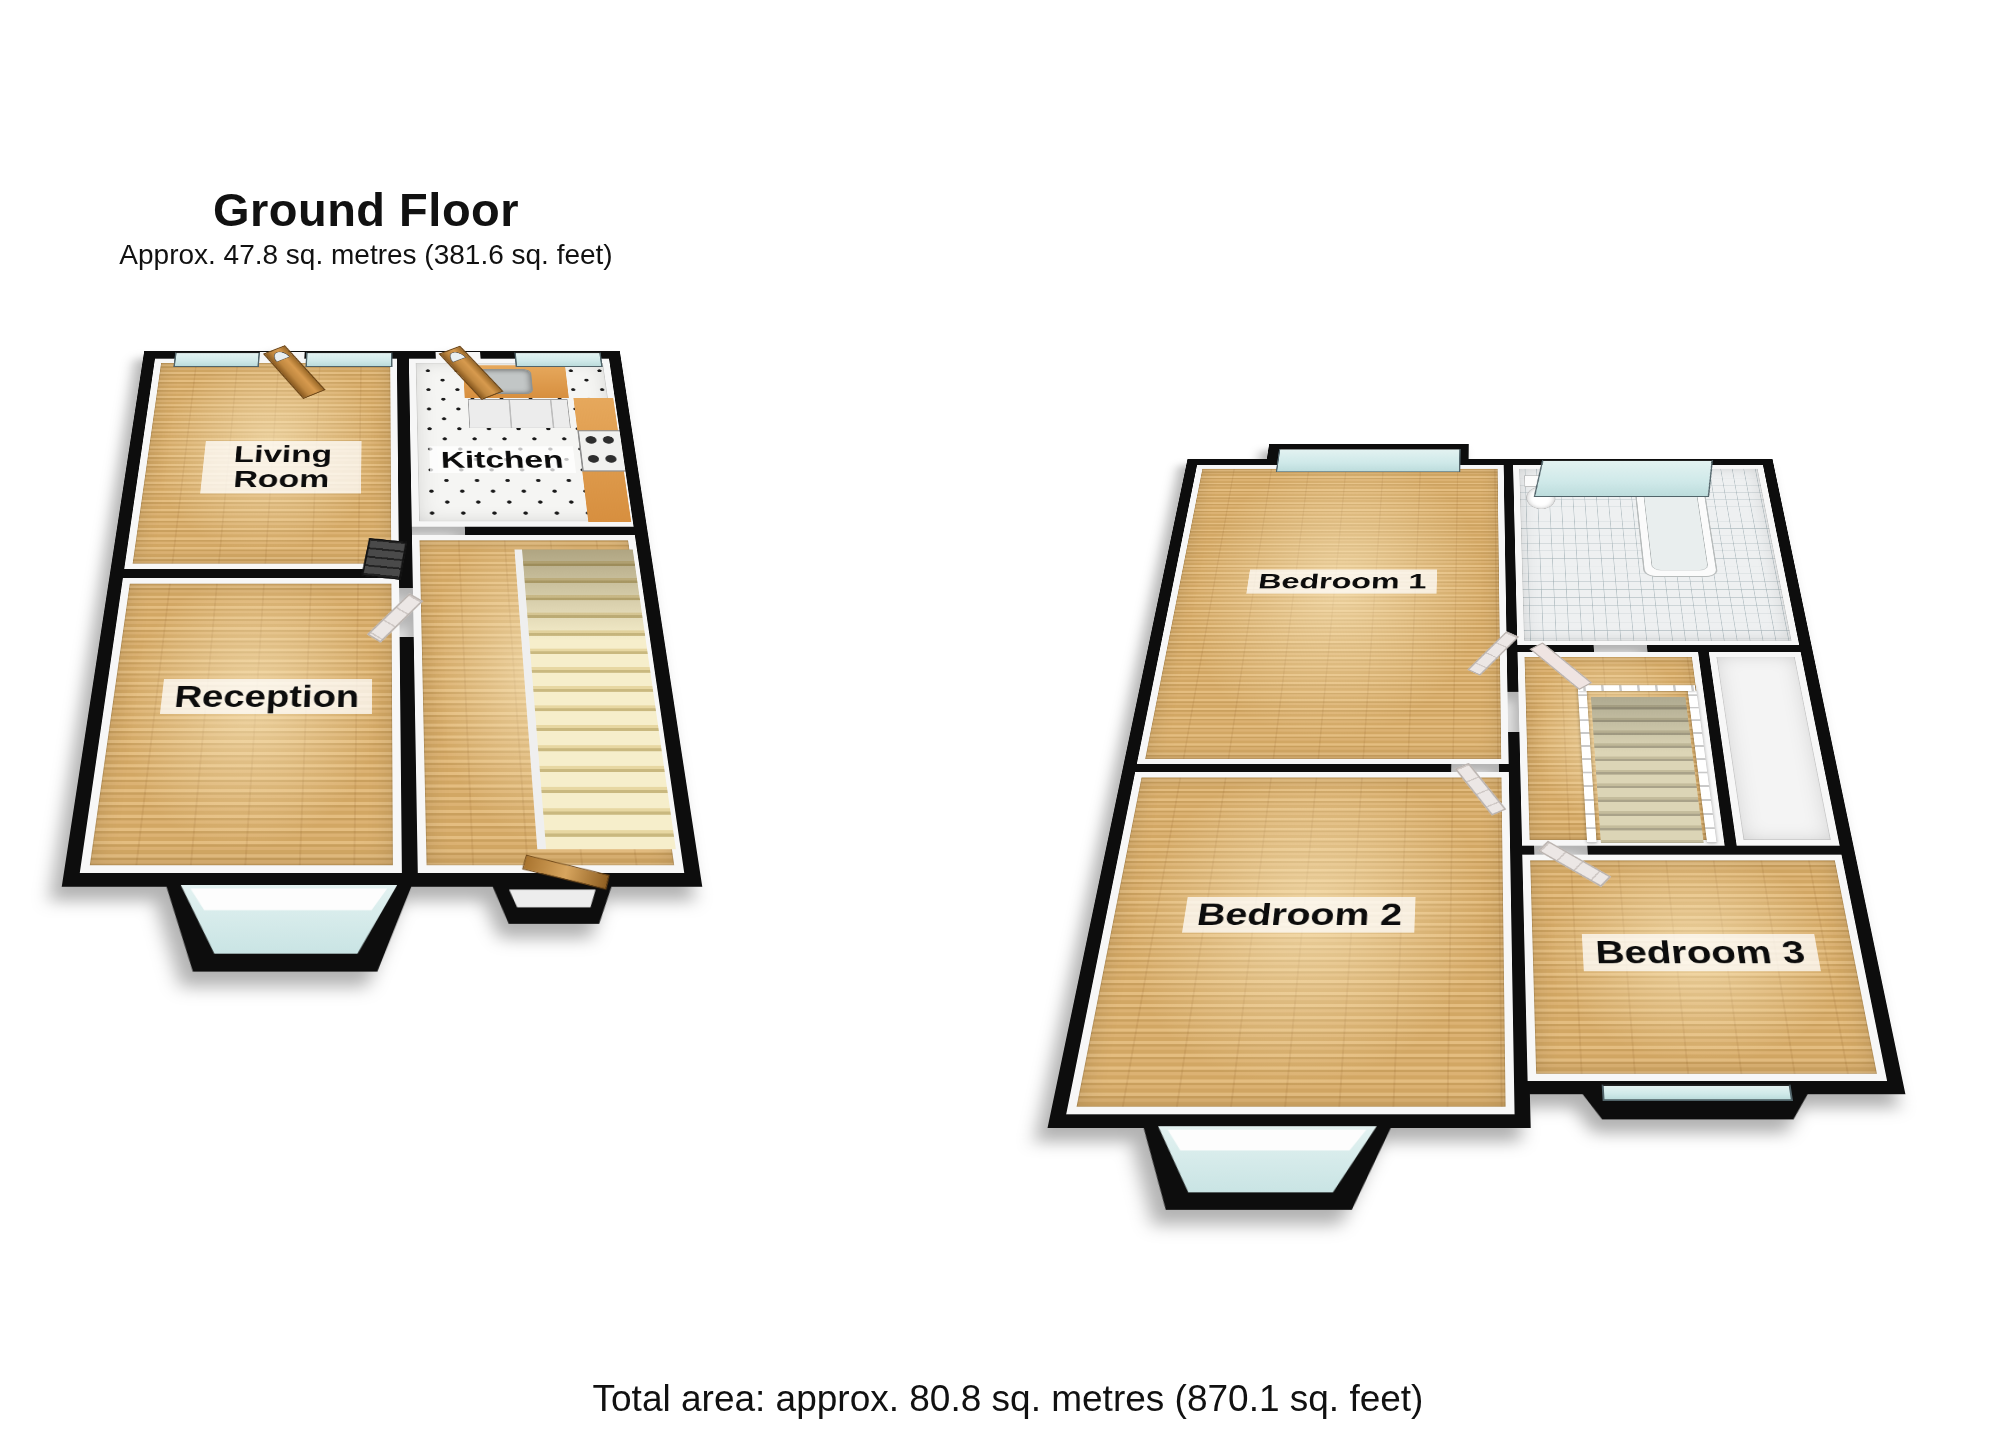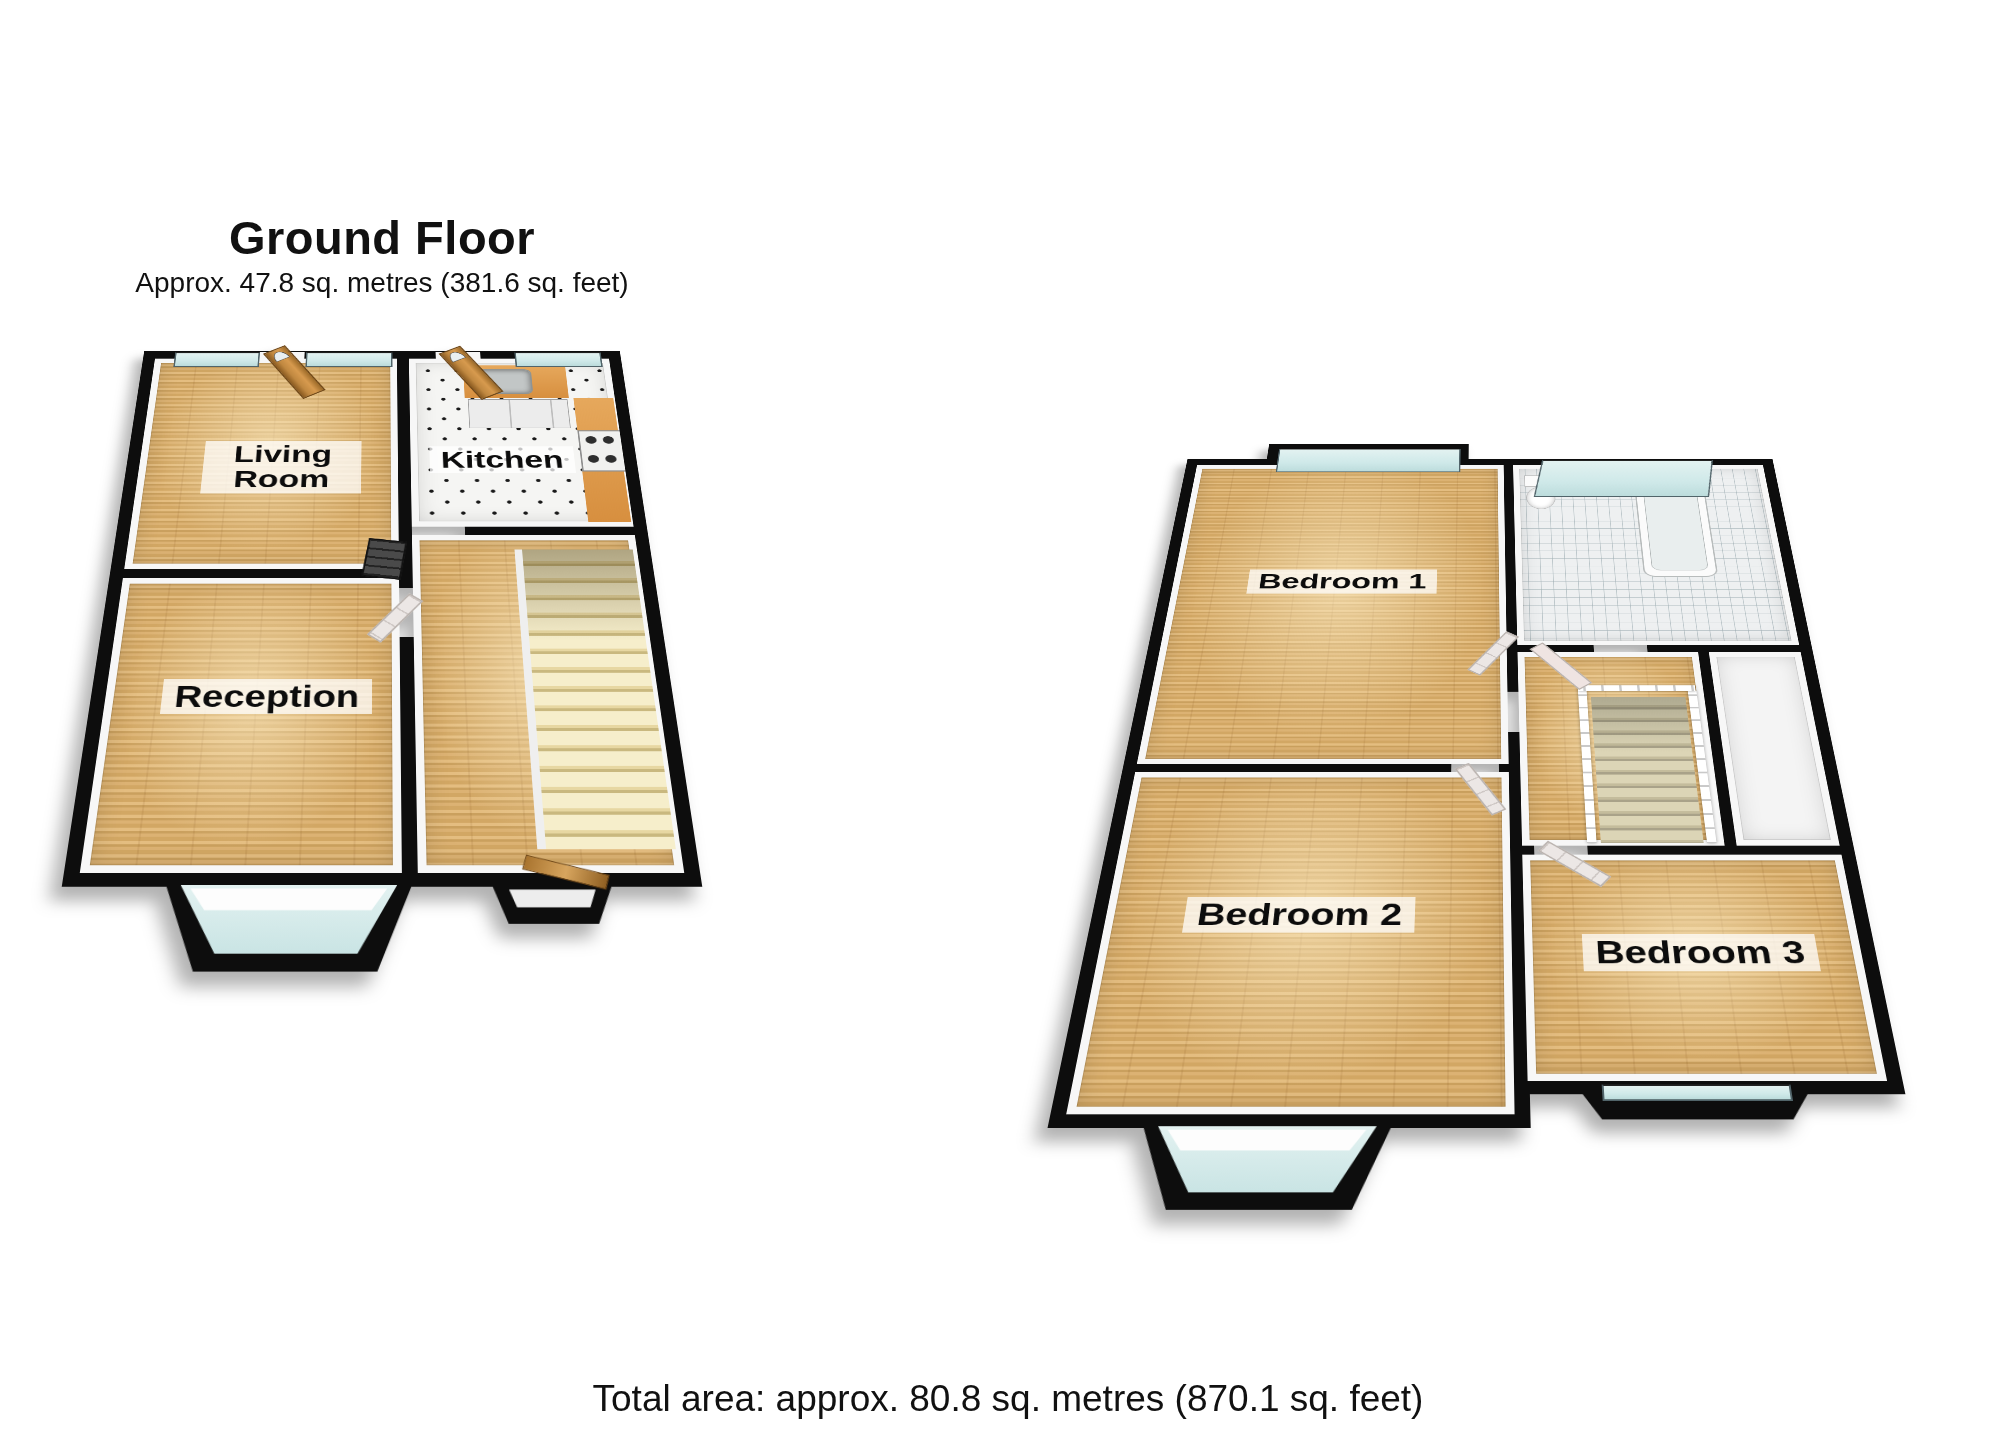--- a/index.html
+++ b/index.html
@@ -3,21 +3,21 @@
 <meta charset="utf-8">
 <style>
   html,body{margin:0;padding:0;background:#fff;}
   .page{position:relative;width:2000px;height:1455px;background:#fff;overflow:hidden;
         font-family:"Liberation Sans", sans-serif;color:#111;}
 
   
   .floor-head{position:absolute;text-align:center;z-index:2;}
   .floor-head .t{font-size:47px;font-weight:700;letter-spacing:0.5px;}
   .floor-head .s{font-size:28px;margin-top:2px;}
-  .head-ground{left:62px;top:182px;width:640px;margin-top:28px;}
+  .head-ground{left:46px;top:182px;width:640px;}
   .head-first{left:1025px;top:172px;width:870px;}
   .total{position:absolute;left:0;top:1378px;width:2000px;text-align:center;
          font-size:37px;z-index:4;padding-left:8px;}
 
   
   .wm{position:absolute;z-index:3;font-weight:700;color:#9b9b9b;opacity:0.16;
       line-height:1;white-space:nowrap;pointer-events:none;}
   .wm1{left:170px;top:530px;font-size:470px;letter-spacing:14px;}
   .wm2{left:240px;top:1010px;font-size:390px;letter-spacing:10px;}
 

